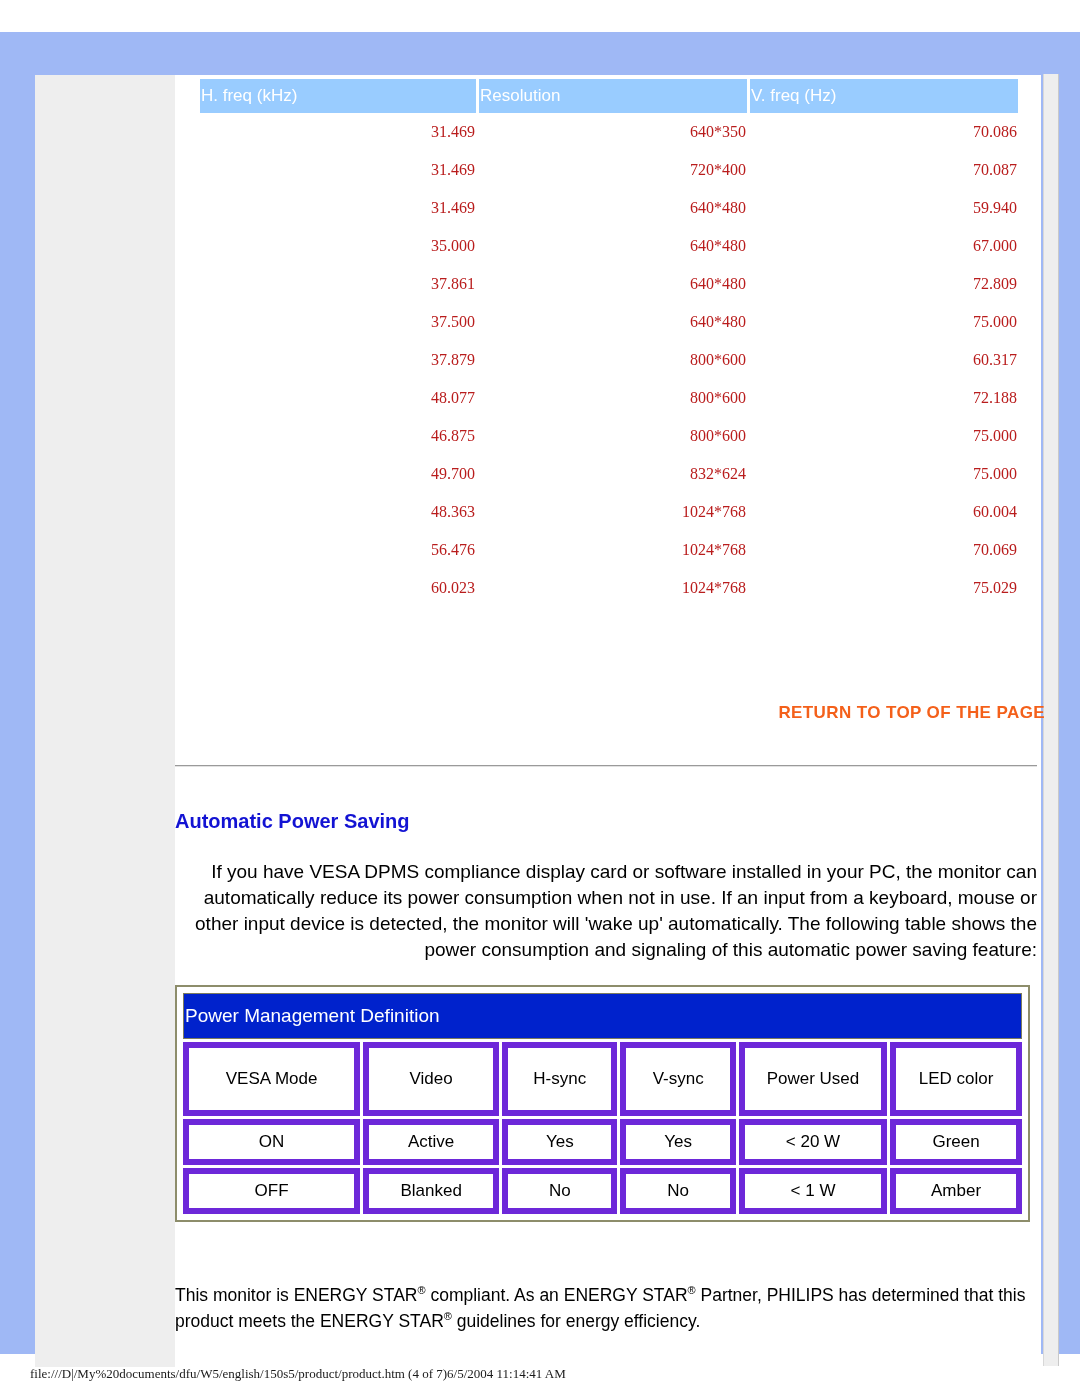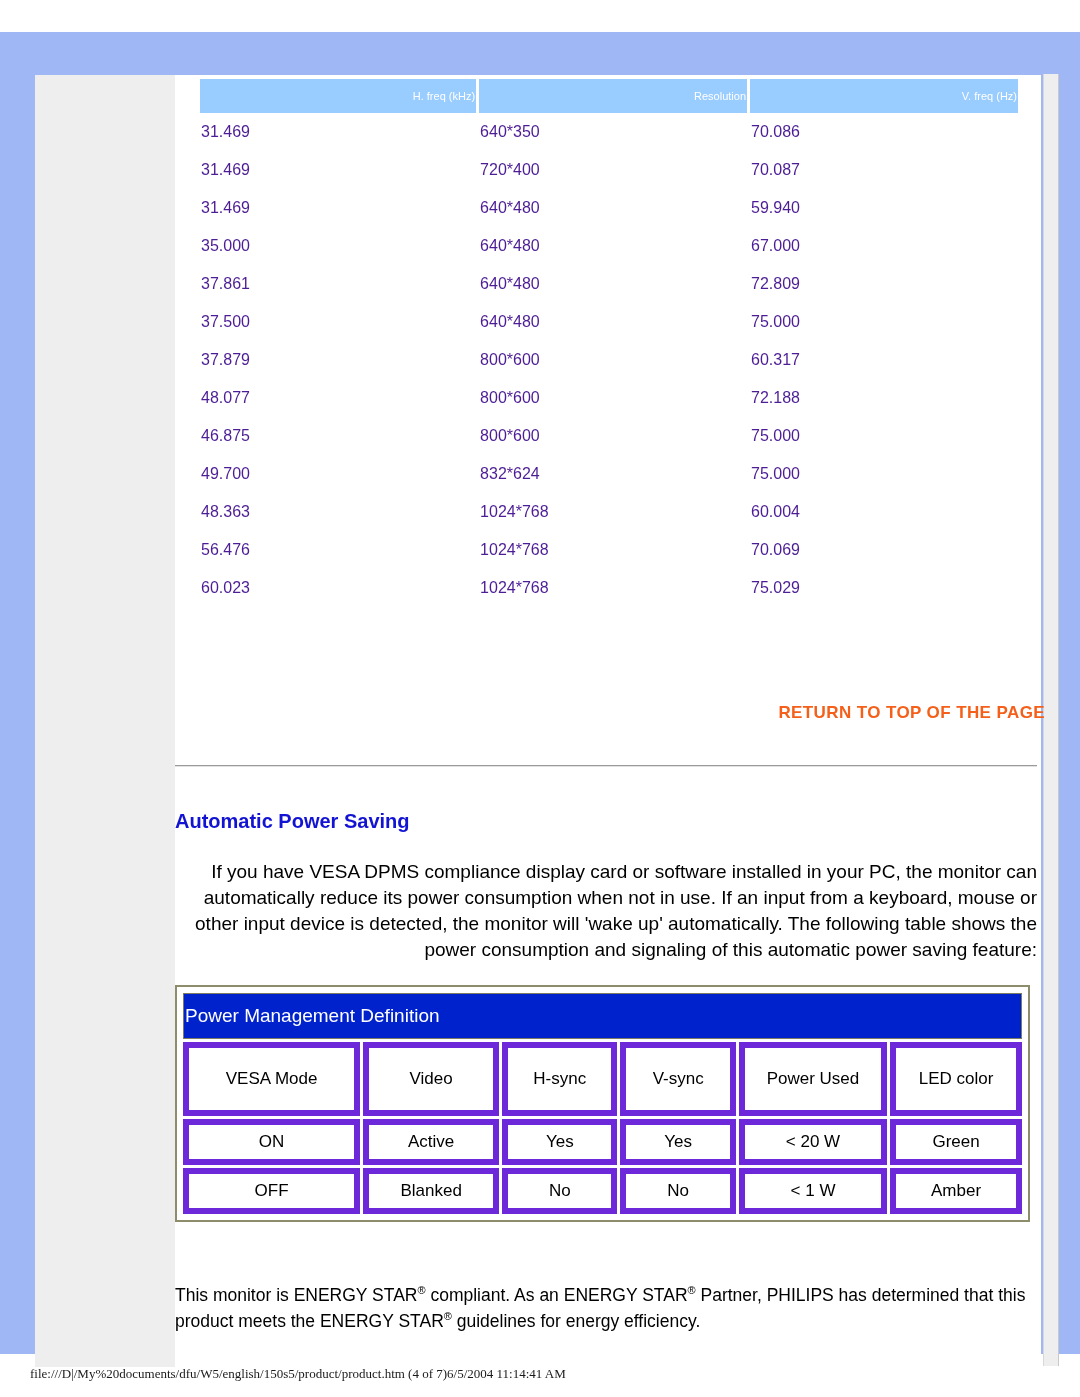--- a/index.html
+++ b/index.html
@@ -66,31 +66,32 @@
     position: absolute;
     left: 22px; top: 4px;
     width: 824px;
     border-collapse: separate;
     border-spacing: 3px 0;
   }
   .timings th {
     background: #99ccff;
     color: #ffffff;
     font-weight: normal;
-    font-size: 11px;
+    font-size: 17px;
     height: 34px;
+    text-align: left;
+    vertical-align: middle;
+  }
+  .timings td {
+    color: #b91c1c;
+    font-size: 16px;
+    height: 38px;
     text-align: right;
     vertical-align: middle;
-  }
-  .timings td {
-    color: #4c1d95;
-    font-size: 16px;
-    height: 38px;
-    text-align: left;
-    vertical-align: middle;
+    font-family: Liberation Serif, serif;
   }
   .timings col.c1 { width: 34%; }
   .timings col.c2 { width: 33%; }
   .timings col.c3 { width: 33%; }
 
   
   .return-top {
     position: absolute;
     left: 4px; top: 628px;
     width: 866px;

